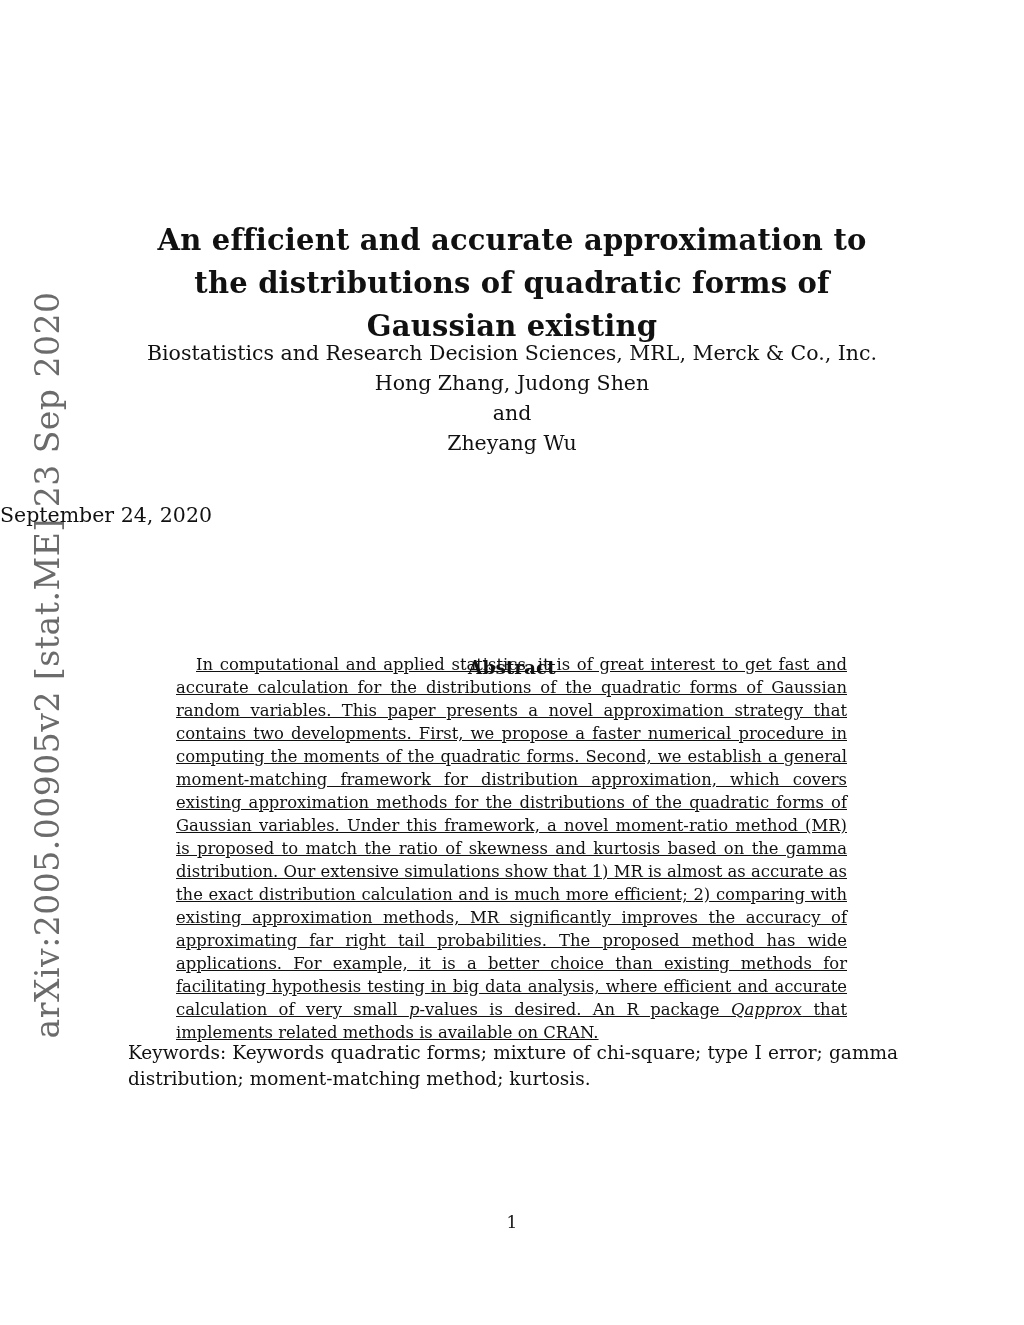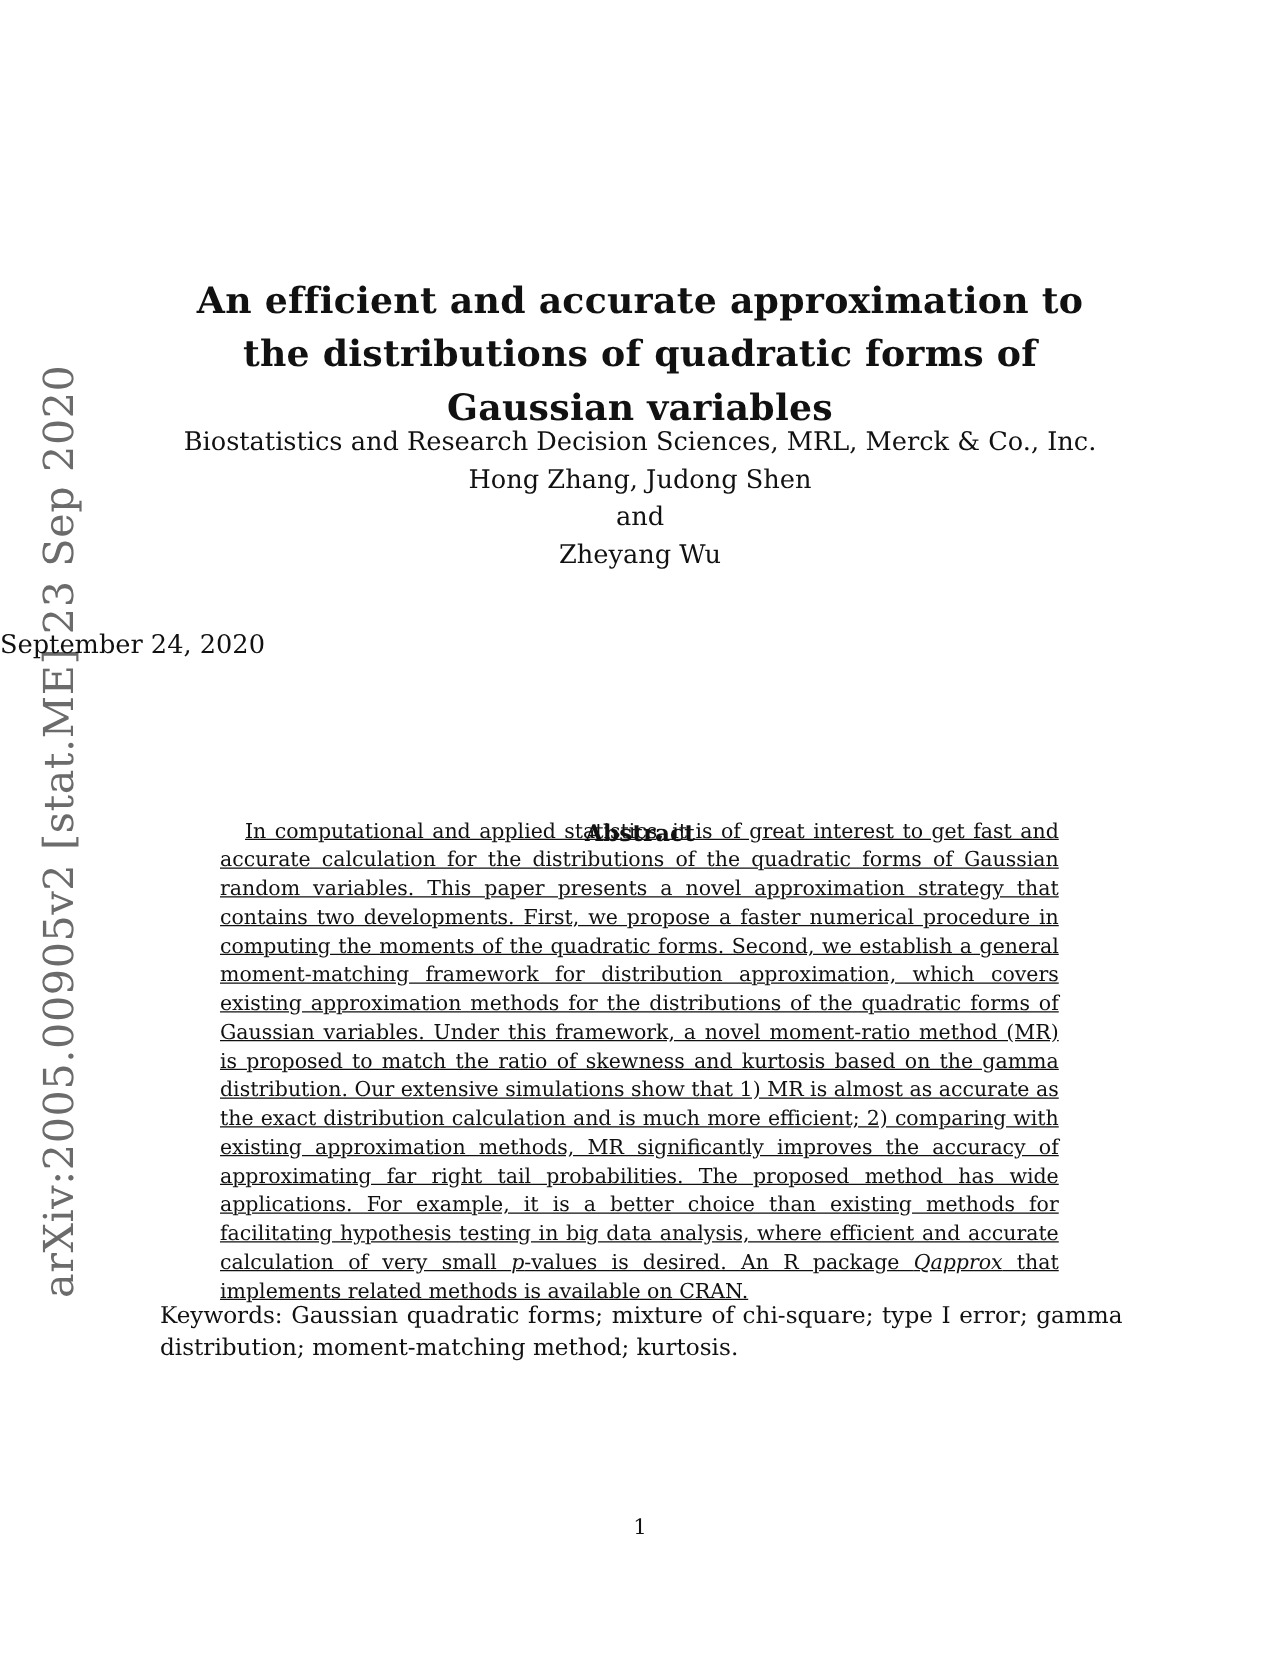--- a/index.html
+++ b/index.html
@@ -98,33 +98,33 @@
 </head>
 <body>
 
 <div class="page">
 
   <div class="watermark">arXiv:2005.00905v2  [stat.ME]  23 Sep 2020</div>
 
   <div class="title-block">
     <div>An efficient and accurate approximation to</div>
     <div>the distributions of quadratic forms of</div>
-    <div>Gaussian variables</div>
+    <div>Gaussian existing</div>
   </div>
 
   <div class="author-block">
     <div>Biostatistics and Research Decision Sciences, MRL, Merck &amp; Co., Inc.</div>
     <div>Hong Zhang, Judong Shen</div>
     <div>and</div>
     <div>Zheyang Wu</div>
   </div>
 
   <div class="date-line">September 24, 2020</div>
 
   <div class="abstract-heading">Abstract</div>
 
   <div class="abstract-body"><span>In computational and applied statistics, it is of great interest to get fast and accurate calculation for the distributions of the quadratic forms of Gaussian random variables. This paper presents a novel approximation strategy that contains two developments. First, we propose a faster numerical procedure in computing the moments of the quadratic forms. Second, we establish a general moment-matching framework for distribution approximation, which covers existing approximation methods for the distributions of the quadratic forms of Gaussian variables. Under this framework, a novel moment-ratio method (MR) is proposed to match the ratio of skewness and kurtosis based on the gamma distribution. Our extensive simulations show that 1) MR is almost as accurate as the exact distribution calculation and is much more efficient; 2) comparing with existing approximation methods, MR significantly improves the accuracy of approximating far right tail probabilities. The proposed method has wide applications. For example, it is a better choice than existing methods for facilitating hypothesis testing in big data analysis, where efficient and accurate calculation of very small </span><span style="font-style: italic;">p</span><span>-values is desired. An R package </span><span style="font-style: italic;">Qapprox</span><span> that implements related methods is available on CRAN.</span></div>
 
-  <div class="keywords"><span style="">Keywords:</span><span> Gaussian quadratic forms; mixture of chi-square; type I error; gamma distribution; moment-matching method; kurtosis.</span></div>
+  <div class="keywords"><span style="">Keywords:</span><span> Keywords quadratic forms; mixture of chi-square; type I error; gamma distribution; moment-matching method; kurtosis.</span></div>
 
   <div class="page-number">1</div>
 
 </div>
 
 </body></html>

